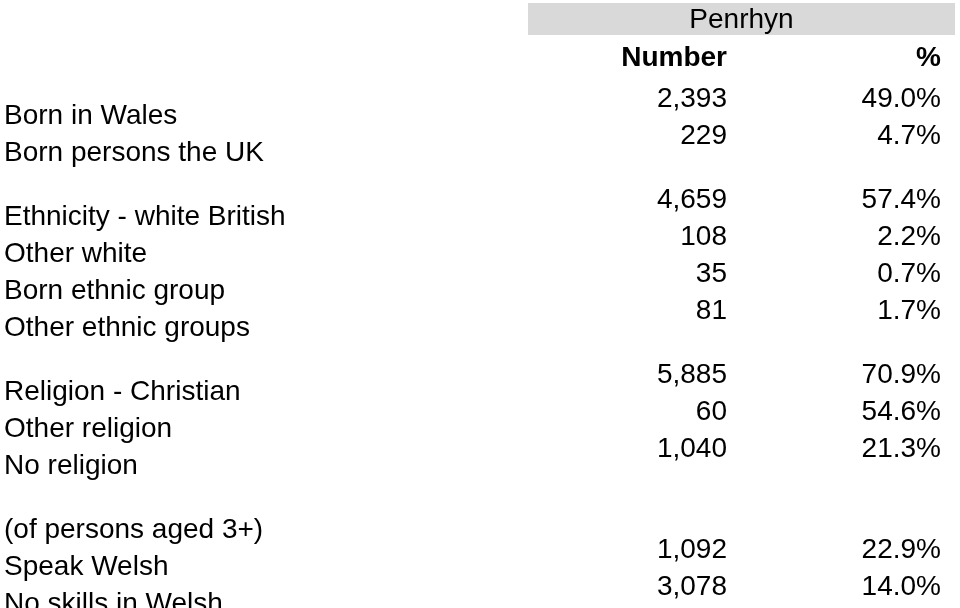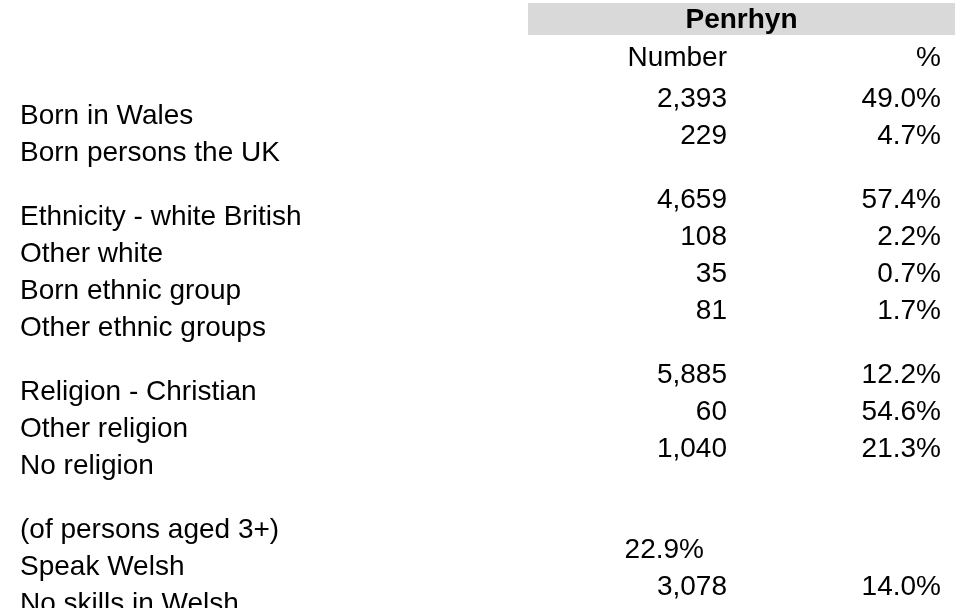--- a/index.html
+++ b/index.html
@@ -18,40 +18,40 @@
   }
   .header-band {
     margin-left: 528px;
     width: 427px;
     height: 32px;
     background: #d9d9d9;
     display: flex;
     align-items: center;
     justify-content: center;
     font-size: 28px;
-    font-weight: bold;
+    font-weight: normal;
     line-height: 1;
   }
   .row {
     display: flex;
     align-items: center;
     height: 37px;
     font-size: 28px;
     line-height: 1;
   }
   .row.header-row {
     height: 44px;
-    font-weight: normal;
+    font-weight: bold;
   }
   .row.blank {
     height: 27px;
   }
   .cell-label {
     width: 490px;
-    padding-left: 20px;
+    padding-left: 4px;
     text-align: left;
     white-space: nowrap;
     margin-top: 35px;
   }
   .cell-number {
     width: 237px;
     text-align: right;
     white-space: nowrap;
   }
   .cell-percent {
@@ -111,21 +111,21 @@
     <div class="cell-label">Other ethnic groups</div>
     <div class="cell-number">81</div>
     <div class="cell-percent">1.7%</div>
   </div>
 
   <div class="row blank"></div>
 
   <div class="row">
     <div class="cell-label">Religion - Christian</div>
     <div class="cell-number">5,885</div>
-    <div class="cell-percent">12.2%</div>
+    <div class="cell-percent">70.9%</div>
   </div>
 
   <div class="row">
     <div class="cell-label">Other religion</div>
     <div class="cell-number">60</div>
     <div class="cell-percent">54.6%</div>
   </div>
 
   <div class="row">
     <div class="cell-label">No religion</div>
@@ -136,20 +136,21 @@
   <div class="row blank"></div>
 
   <div class="row">
     <div class="cell-label">(of persons aged 3+)</div>
     <div class="cell-number"></div>
     <div class="cell-percent"></div>
   </div>
 
   <div class="row">
     <div class="cell-label">Speak Welsh</div>
+    <div class="cell-number">1,092</div>
     <div class="cell-percent">22.9%</div>
   </div>
 
   <div class="row">
     <div class="cell-label">No skills in Welsh</div>
     <div class="cell-number">3,078</div>
     <div class="cell-percent">14.0%</div>
   </div>
 
 </div>

